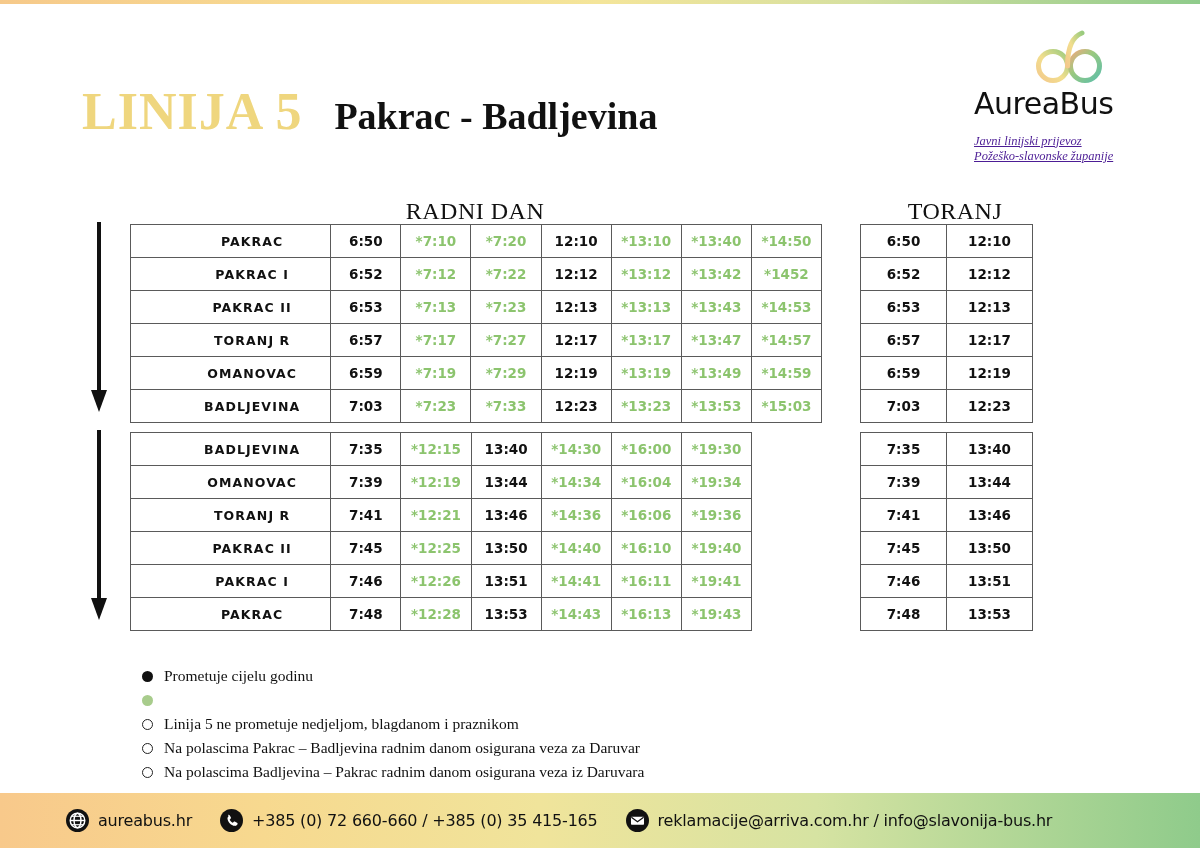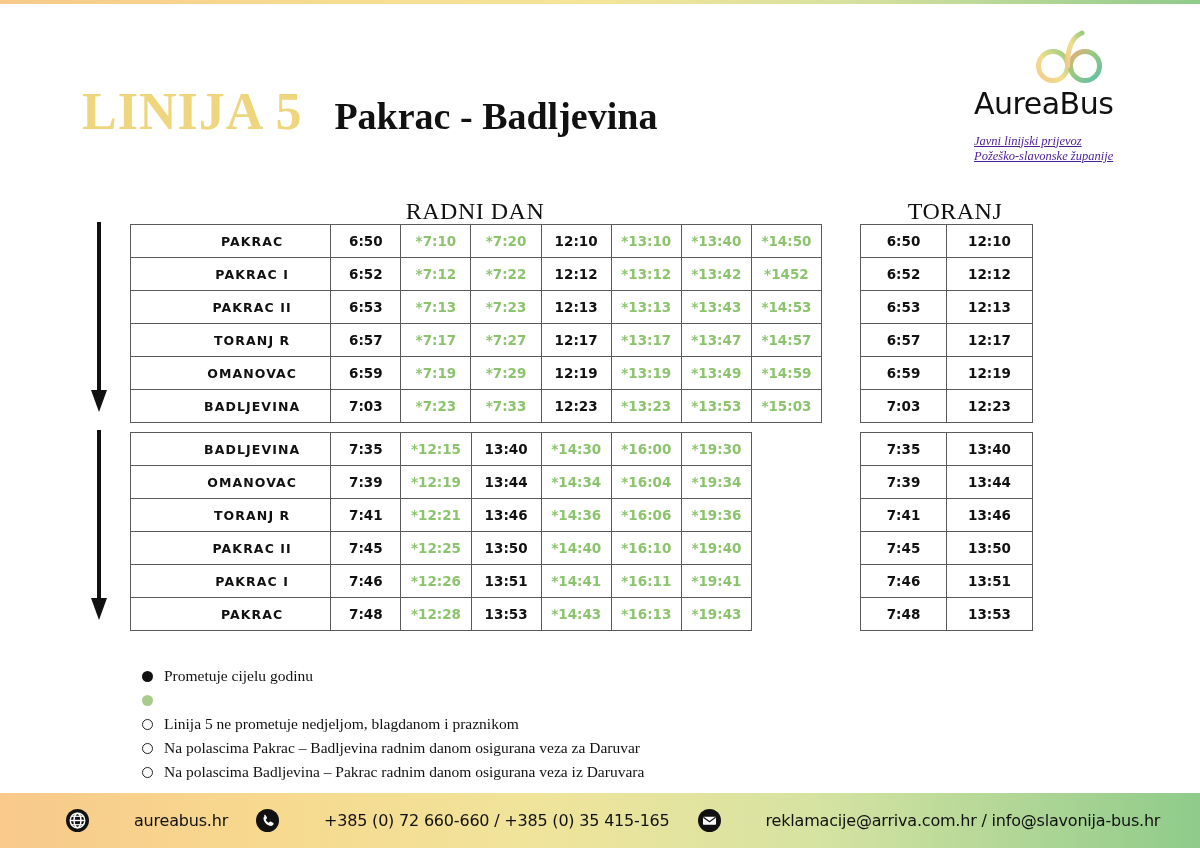--- a/index.html
+++ b/index.html
@@ -203,21 +203,20 @@
   .f-icon {
     width: 23px; height: 23px;
     flex: 0 0 23px;
     margin-right: 9px;
   }
   .f-text {
     font-family: "DejaVu Sans", sans-serif;
     font-size: 16px;
     color: #111111;
     letter-spacing: -0.2px;
-    margin-left: 36px;
   }
 </style>
 </head>
 <body>
 
 <div class="top-bar"></div>
 
 <div class="header">
 
   <div class="title-block">

